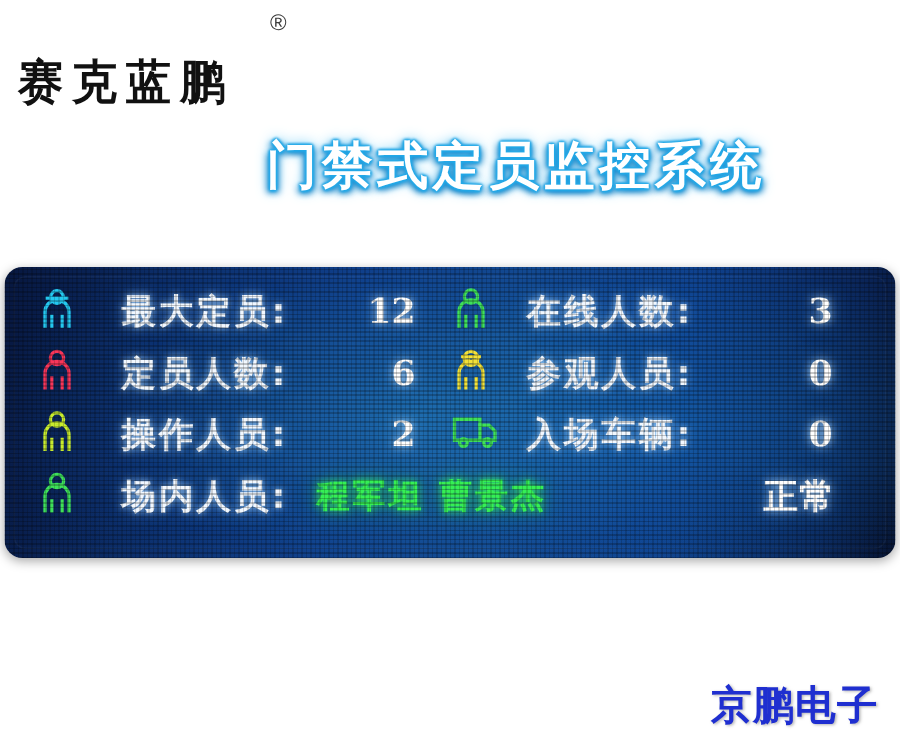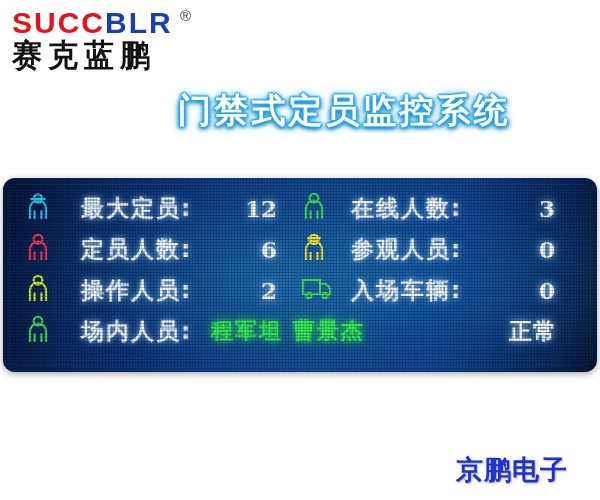--- a/index.html
+++ b/index.html
@@ -173,38 +173,35 @@
     font-weight: bold;
     color: #ffffff;
     letter-spacing: 1px;
     font-family: "DejaVu Sans", "Liberation Sans", sans-serif;
     text-shadow: 0 0 6px rgba(180,220,255,0.9), 0 0 13px rgba(110,180,255,0.6);
   }
 
   
   .footer-company {
     position: absolute;
-    right: 32px;
+    right: 14px;
     bottom: 12px;
     font-size: 27px;
     font-weight: bold;
     color: #1f2fd0;
     letter-spacing: 1px;
     white-space: nowrap;
     font-family: "DejaVu Sans", "Liberation Sans", sans-serif;
     text-shadow: 1px 1px 2px rgba(120,120,120,0.55);
   }
 </style>
 </head>
 <body>
 
 <div class="brand">
-  <div class="brand-latin">
-    <span class="succ">SUCC</span><span class="blr">BLR</span>
-  </div>
   <div class="brand-reg">®</div>
   <div class="brand-cn">赛克蓝鹏</div>
 </div>
 
 <div class="page-title">门禁式定员监控系统</div>
 
 <div class="led-panel">
   <div class="led-grid"></div>
 
   <div class="led-rows">

